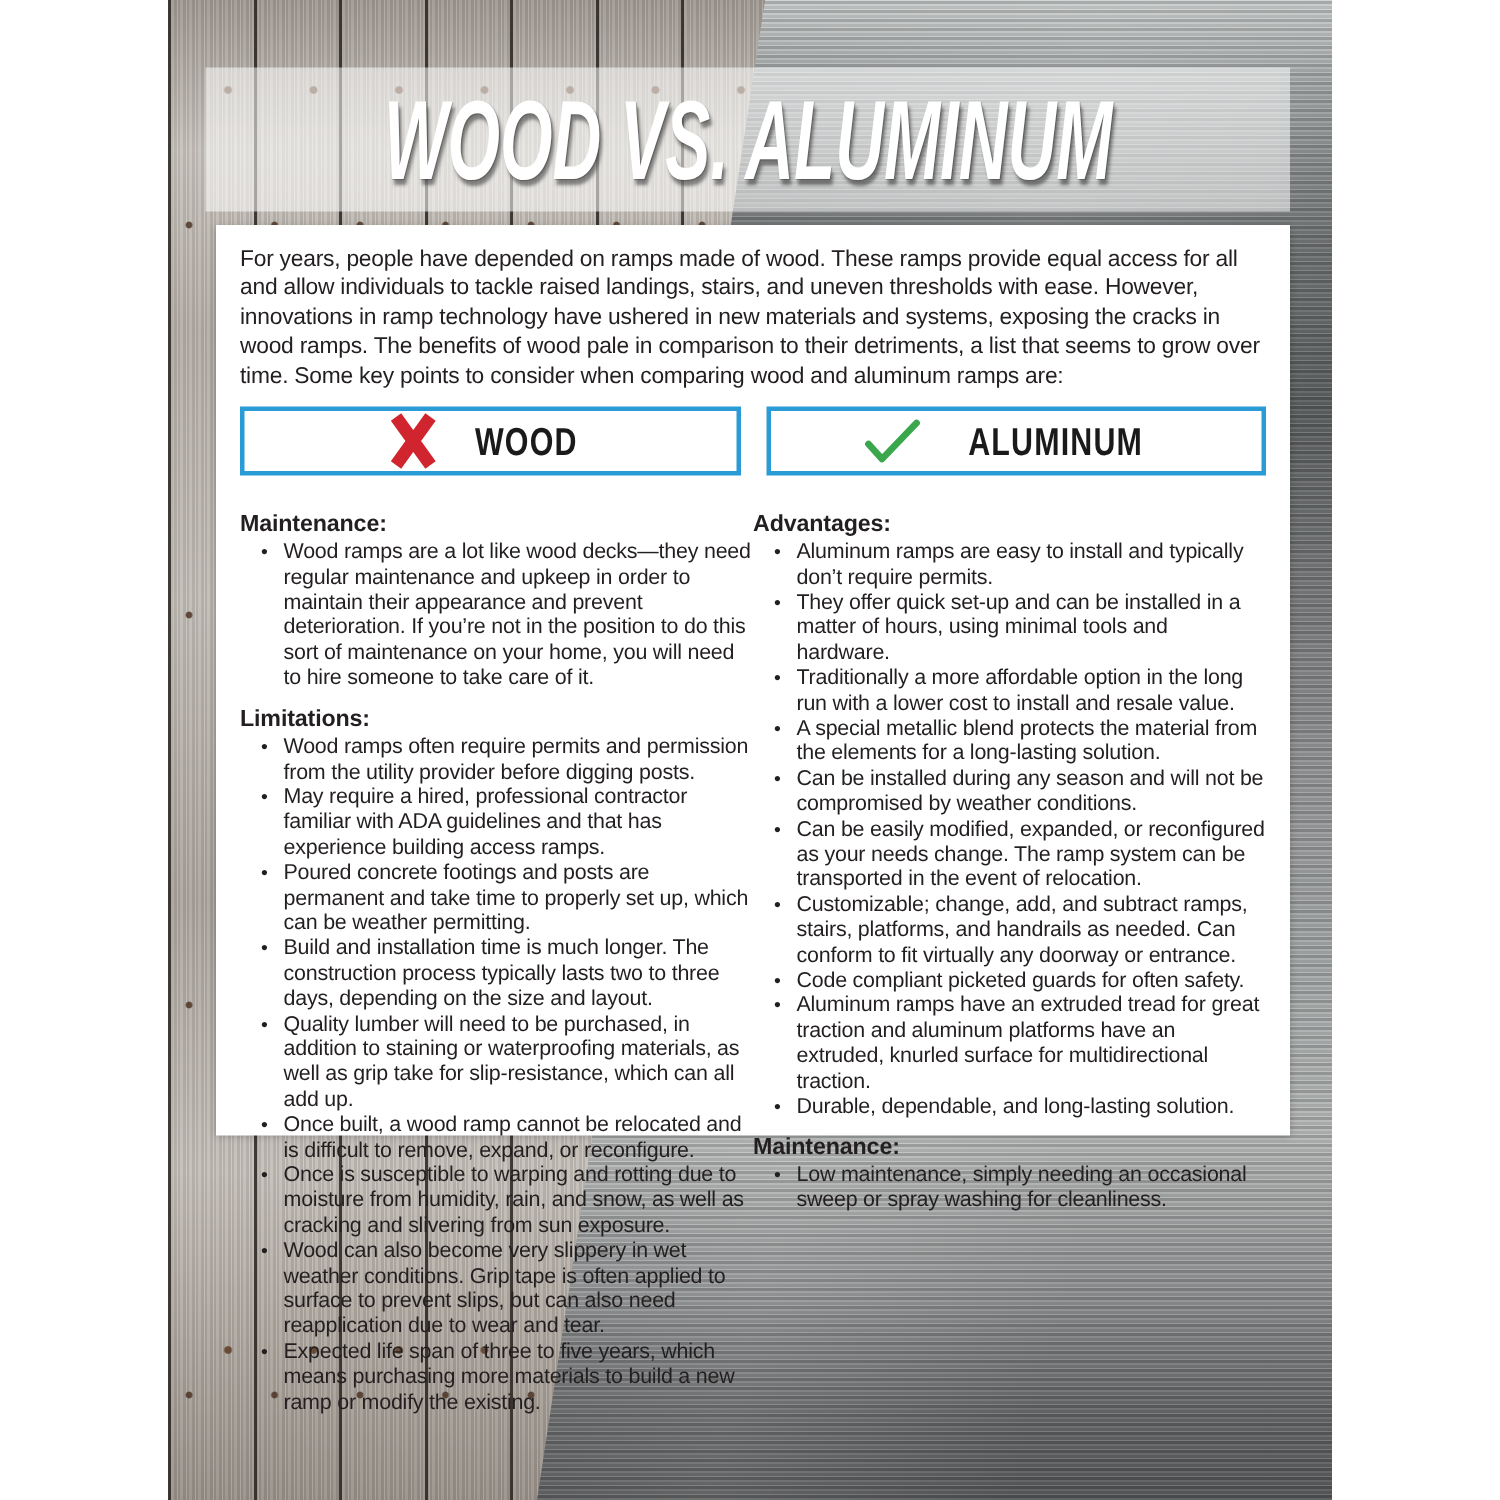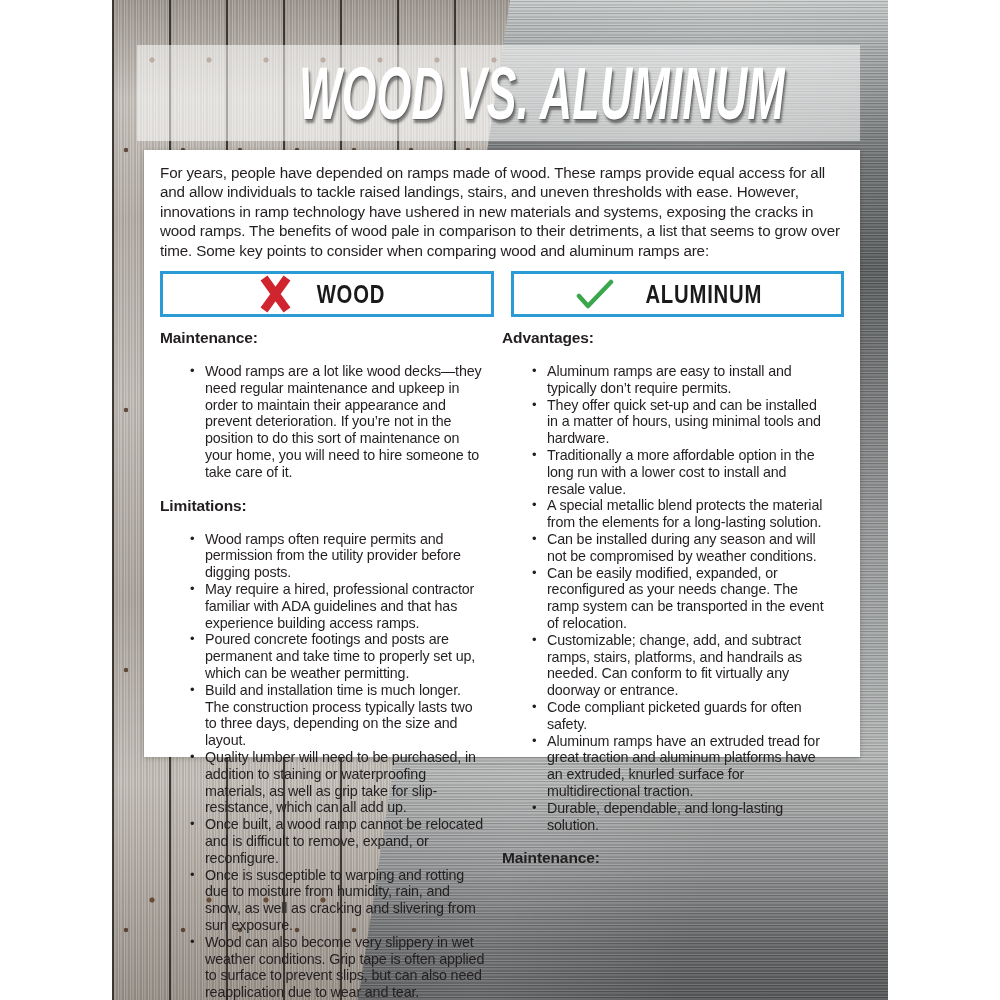--- a/index.html
+++ b/index.html
@@ -44,56 +44,56 @@
       linear-gradient(180deg,
         #9d9790 0%, #c7c2bb 10%, #b3ada6 22%, #c1bcb5 40%,
         #aaa49d 60%, #c3beb7 78%, #978f87 100%);
     background-size:57px 210px, 57px 260px, auto, auto, auto;
     filter:drop-shadow(4px 0 4px rgba(0,0,0,0.30));
   }
   
   .banner{
     position:absolute;left:137px;top:45px;width:723px;height:96px;
     background:rgba(255,255,255,0.55);
-    display:flex;align-items:center;z-index:2;
+    display:flex;align-items:center;justify-content:center;z-index:2;
   }
   .banner h1{
     margin:0;white-space:nowrap;color:#ffffff;
     font-size:75px;font-weight:bold;font-style:italic;
     letter-spacing:0px;transform:scaleX(0.60);transform-origin:center;
     text-shadow:3px 4px 3px rgba(45,45,45,0.55), 1px 1px 1px rgba(60,60,60,0.45);
   }
   
   .panel{
     position:absolute;left:144px;top:150px;width:716px;height:607px;
     background:#ffffff;box-sizing:border-box;padding:13px 16px 0 16px;
     box-shadow:0 1px 5px rgba(0,0,0,0.22);z-index:3;
   }
   .intro{
     margin:0 0 11px 0;font-size:15.2px;line-height:19.4px;letter-spacing:-0.15px;
   }
-  .boxes{display:flex;gap:17px;margin-bottom:12px;}
+  .boxes{display:flex;gap:17px;margin-bottom:24px;}
   .vs-box{
     flex:1;height:46px;box-sizing:border-box;
     border:3px solid var(--accent-blue,#2b9bd5);
     background:#ffffff;display:flex;align-items:center;justify-content:center;gap:15px;
   }
   .vs-label{
     display:inline-block;font-weight:bold;font-size:26px;letter-spacing:1px;
     transform:scaleX(0.78);color:#1a1a1a;
   }
   .icon-x svg, .icon-check svg{display:block;}
   .cols{display:flex;}
   .col{flex:1;min-width:0;}
   .sec-heading{
     margin:10px 0 1px 0;font-size:15.5px;font-weight:bold;line-height:18px;
     letter-spacing:-0.1px;
   }
   .col .sec-heading:first-child{margin-top:0;}
-  ul.bullets{list-style:none;margin:16px;padding:0 0 0 29px;}
+  ul.bullets{list-style:none;margin:0;padding:0 0 0 29px;}
   ul.bullets li{
     position:relative;font-size:14.3px;line-height:16.8px;letter-spacing:-0.15px;
     margin:0;
   }
   ul.bullets li::before{
     content:"\2022";position:absolute;left:-15px;top:0;font-size:13px;color:#231f20;
   }
 </style>
 </head>
 <body>
@@ -158,17 +158,20 @@
             <li>Traditionally a more affordable option in the long run with a lower cost to install and resale value.</li>
             <li>A special metallic blend protects the material from the elements for a long-lasting solution.</li>
             <li>Can be installed during any season and will not be compromised by weather conditions.</li>
             <li>Can be easily modified, expanded, or reconfigured as your needs change. The ramp system can be transported in the event of relocation.</li>
             <li>Customizable; change, add, and subtract ramps, stairs, platforms, and handrails as needed. Can conform to fit virtually any doorway or entrance.</li>
             <li>Code compliant picketed guards for often safety.</li>
             <li>Aluminum ramps have an extruded tread for great traction and aluminum platforms have an extruded, knurled surface for multidirectional traction.</li>
             <li>Durable, dependable, and long-lasting solution.</li>
           </ul>
           <h3 class="sec-heading">Maintenance:</h3>
+          <ul class="bullets">
+            <li>Low maintenance, simply needing an occasional sweep or spray washing for cleanliness.</li>
+          </ul>
         </div>
     </div>
 
   </div>
 </div>
 
 </body></html>

